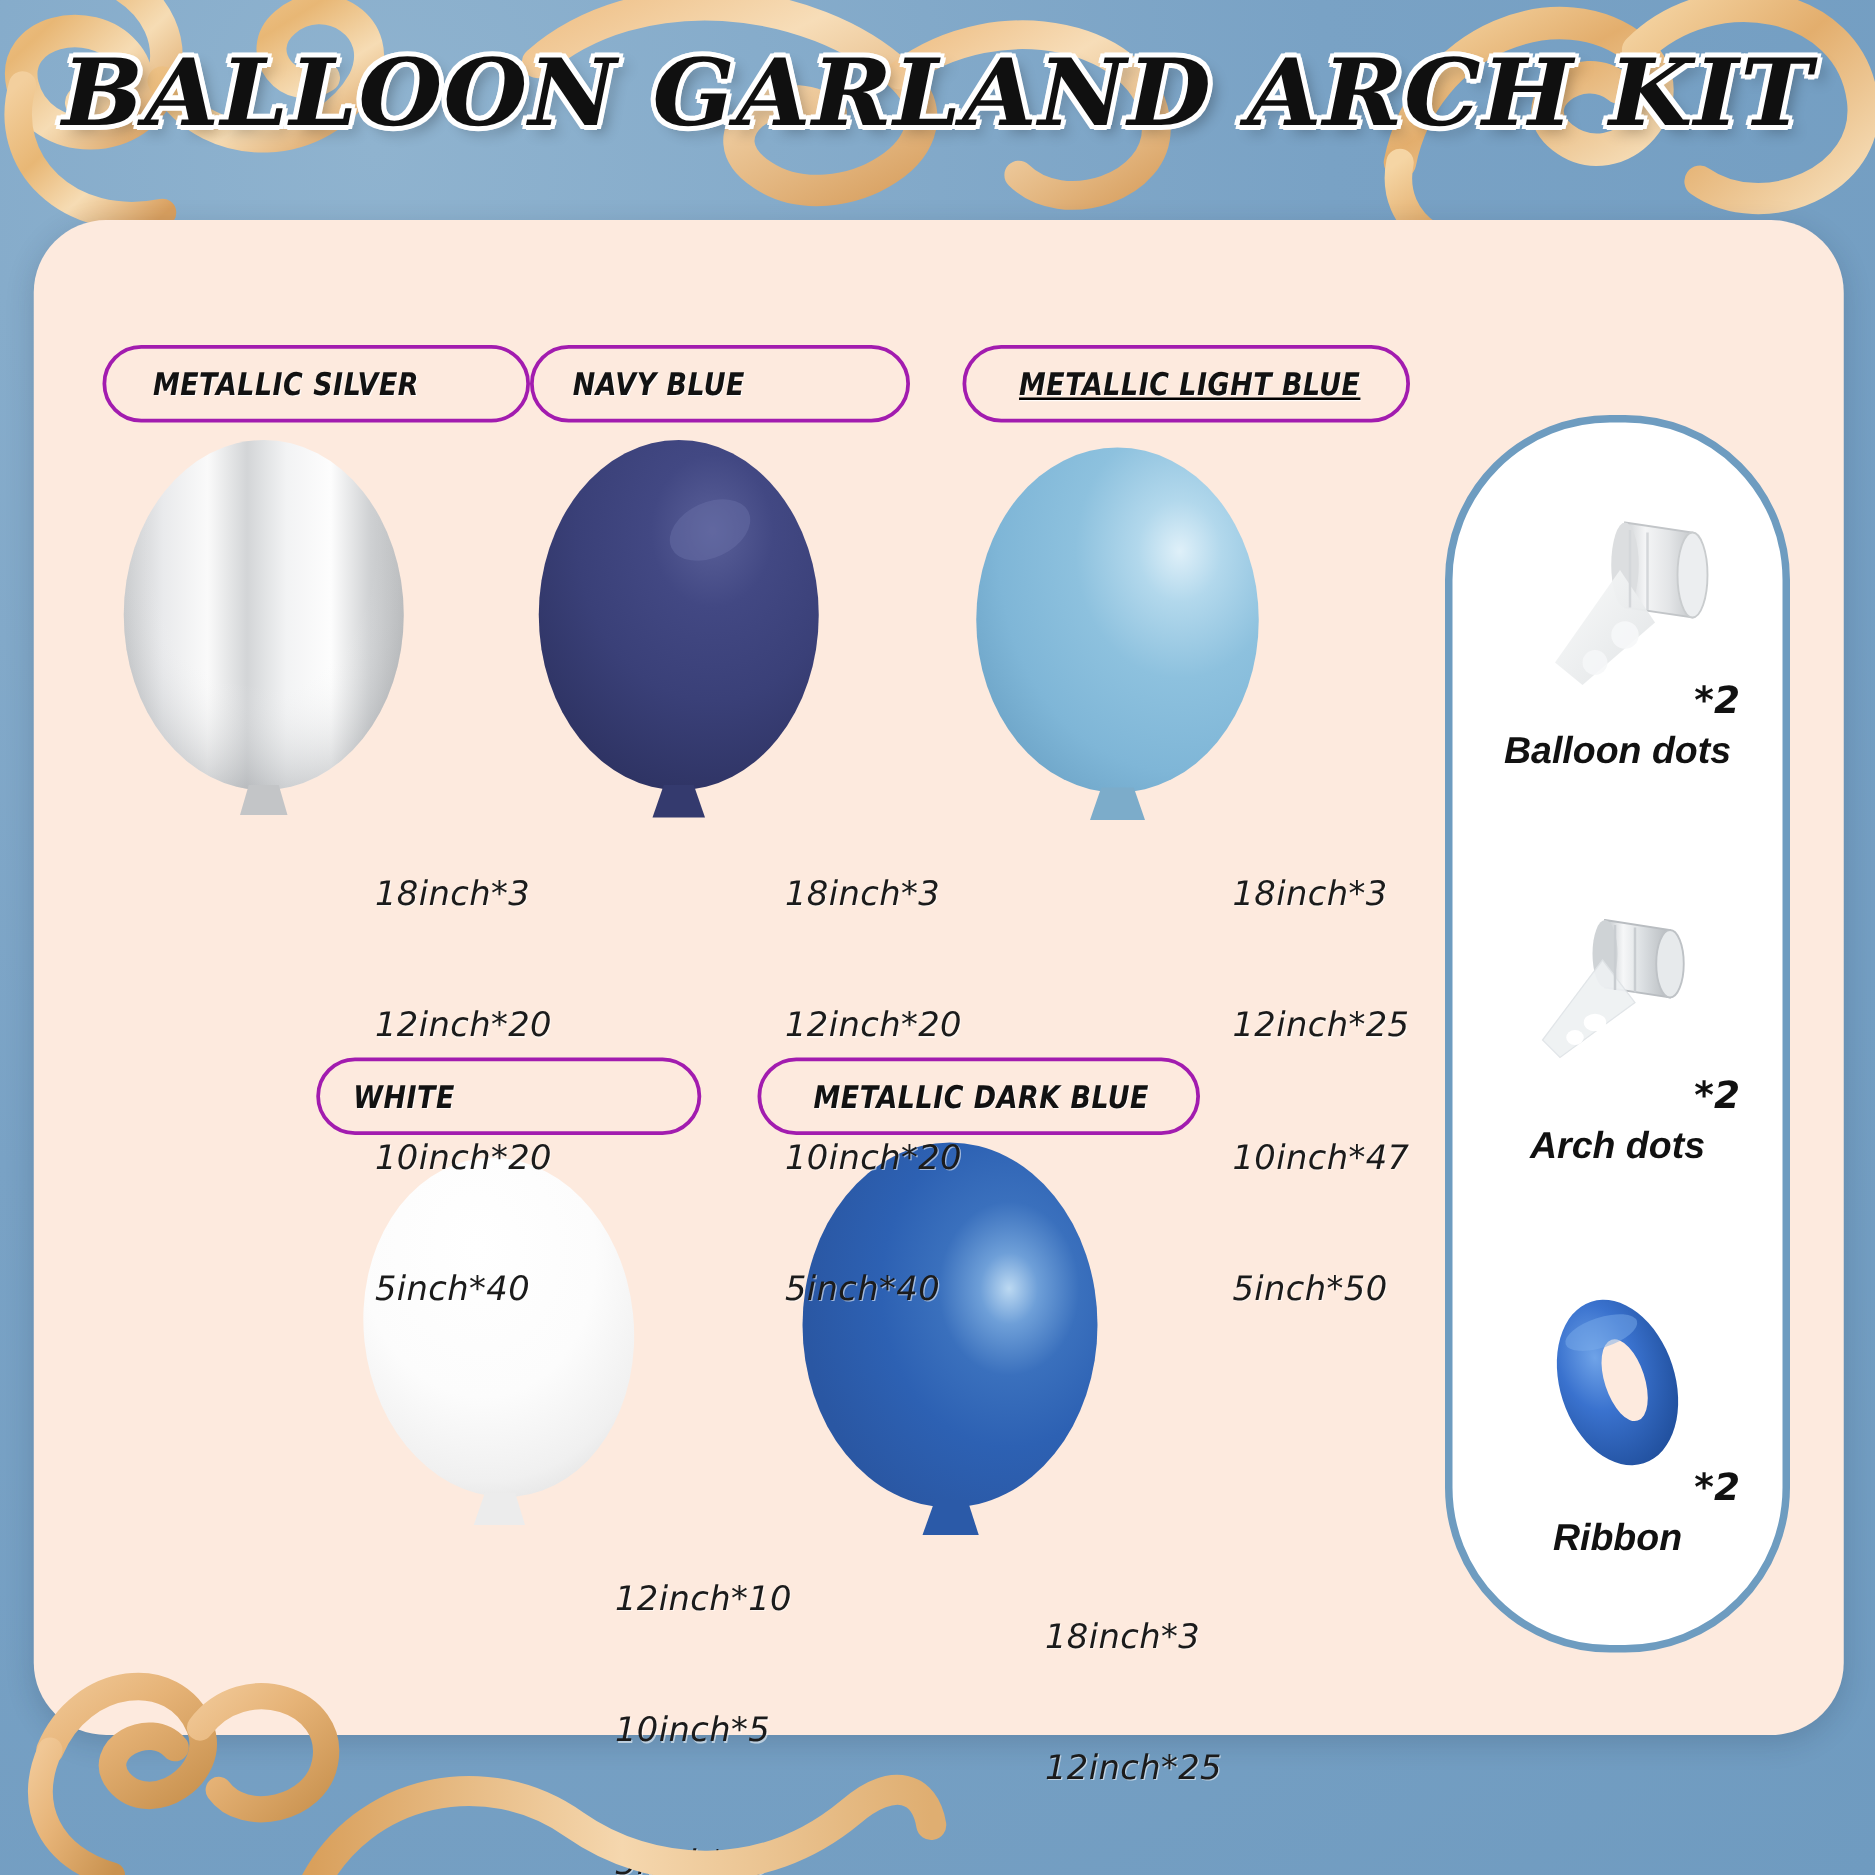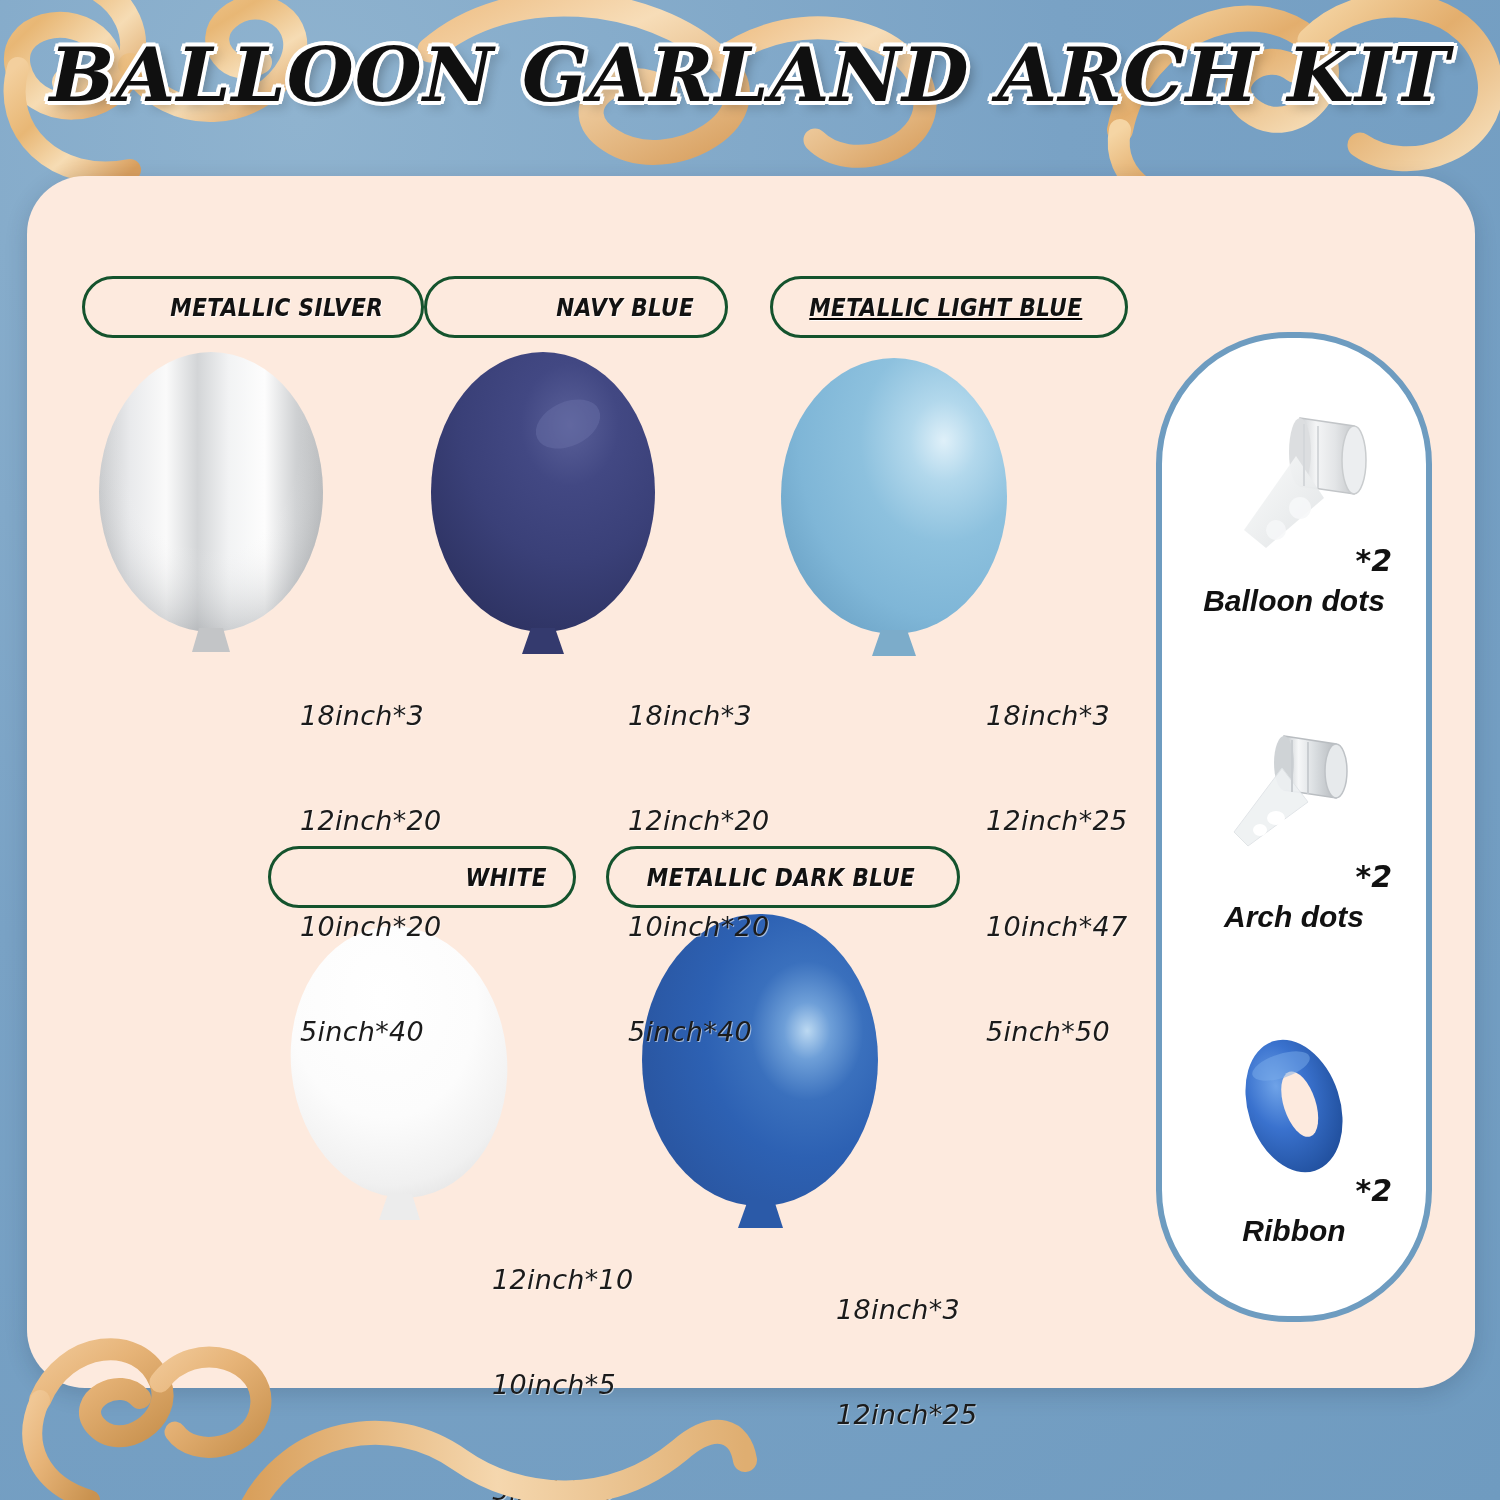--- a/index.html
+++ b/index.html
@@ -42,23 +42,23 @@
   .card{
     position:absolute;left:27px;top:176px;width:1448px;height:1212px;
     background:#fdeade;border-radius:58px;
     box-shadow:0 6px 22px rgba(20,40,60,.18);
     z-index:3;
   }
 
   
   .pill{
     position:absolute;
-    border:3px solid #14532d;border-radius:34px;
+    border:3px solid #a21caf;border-radius:34px;
     background:#fdeade;
-    height:56px;display:flex;align-items:center;justify-content:flex-end;
+    height:56px;display:flex;align-items:center;justify-content:flex-start;
     padding:0 20px;
     z-index:5;
   }
   .pill span{
     font-family:"DejaVu Sans", sans-serif;
     font-weight:700;font-style:italic;
     font-size:25px;letter-spacing:.5px;color:#121212;
     transform:scaleX(.86);white-space:nowrap;
     text-shadow:1px 1px 0 rgba(255,255,255,.8);
   }
@@ -184,21 +184,21 @@
 
   <div class="pill" style="left:82px;top:276px;width:296px;">
     <span>METALLIC SILVER</span>
   </div>
   <div class="pill" style="left:424px;top:276px;width:258px;">
     <span>NAVY BLUE</span>
   </div>
   <div class="pill" style="left:770px;top:276px;width:312px;text-decoration:underline;">
     <span>METALLIC LIGHT BLUE</span>
   </div>
-  <div class="pill" style="left:268px;top:846px;width:262px;">
+  <div class="pill" style="left:253px;top:846px;width:262px;">
     <span>WHITE</span>
   </div>
   <div class="pill" style="left:606px;top:846px;width:308px;">
     <span>METALLIC DARK BLUE</span>
   </div>
 
   <div class="balloon" style="left:96px;top:352px;">
     <svg width="230" height="320" viewBox="0 0 230 320">
       <defs>
         <linearGradient id="silverBody" x1="0" y1="0" x2="1" y2="0">

